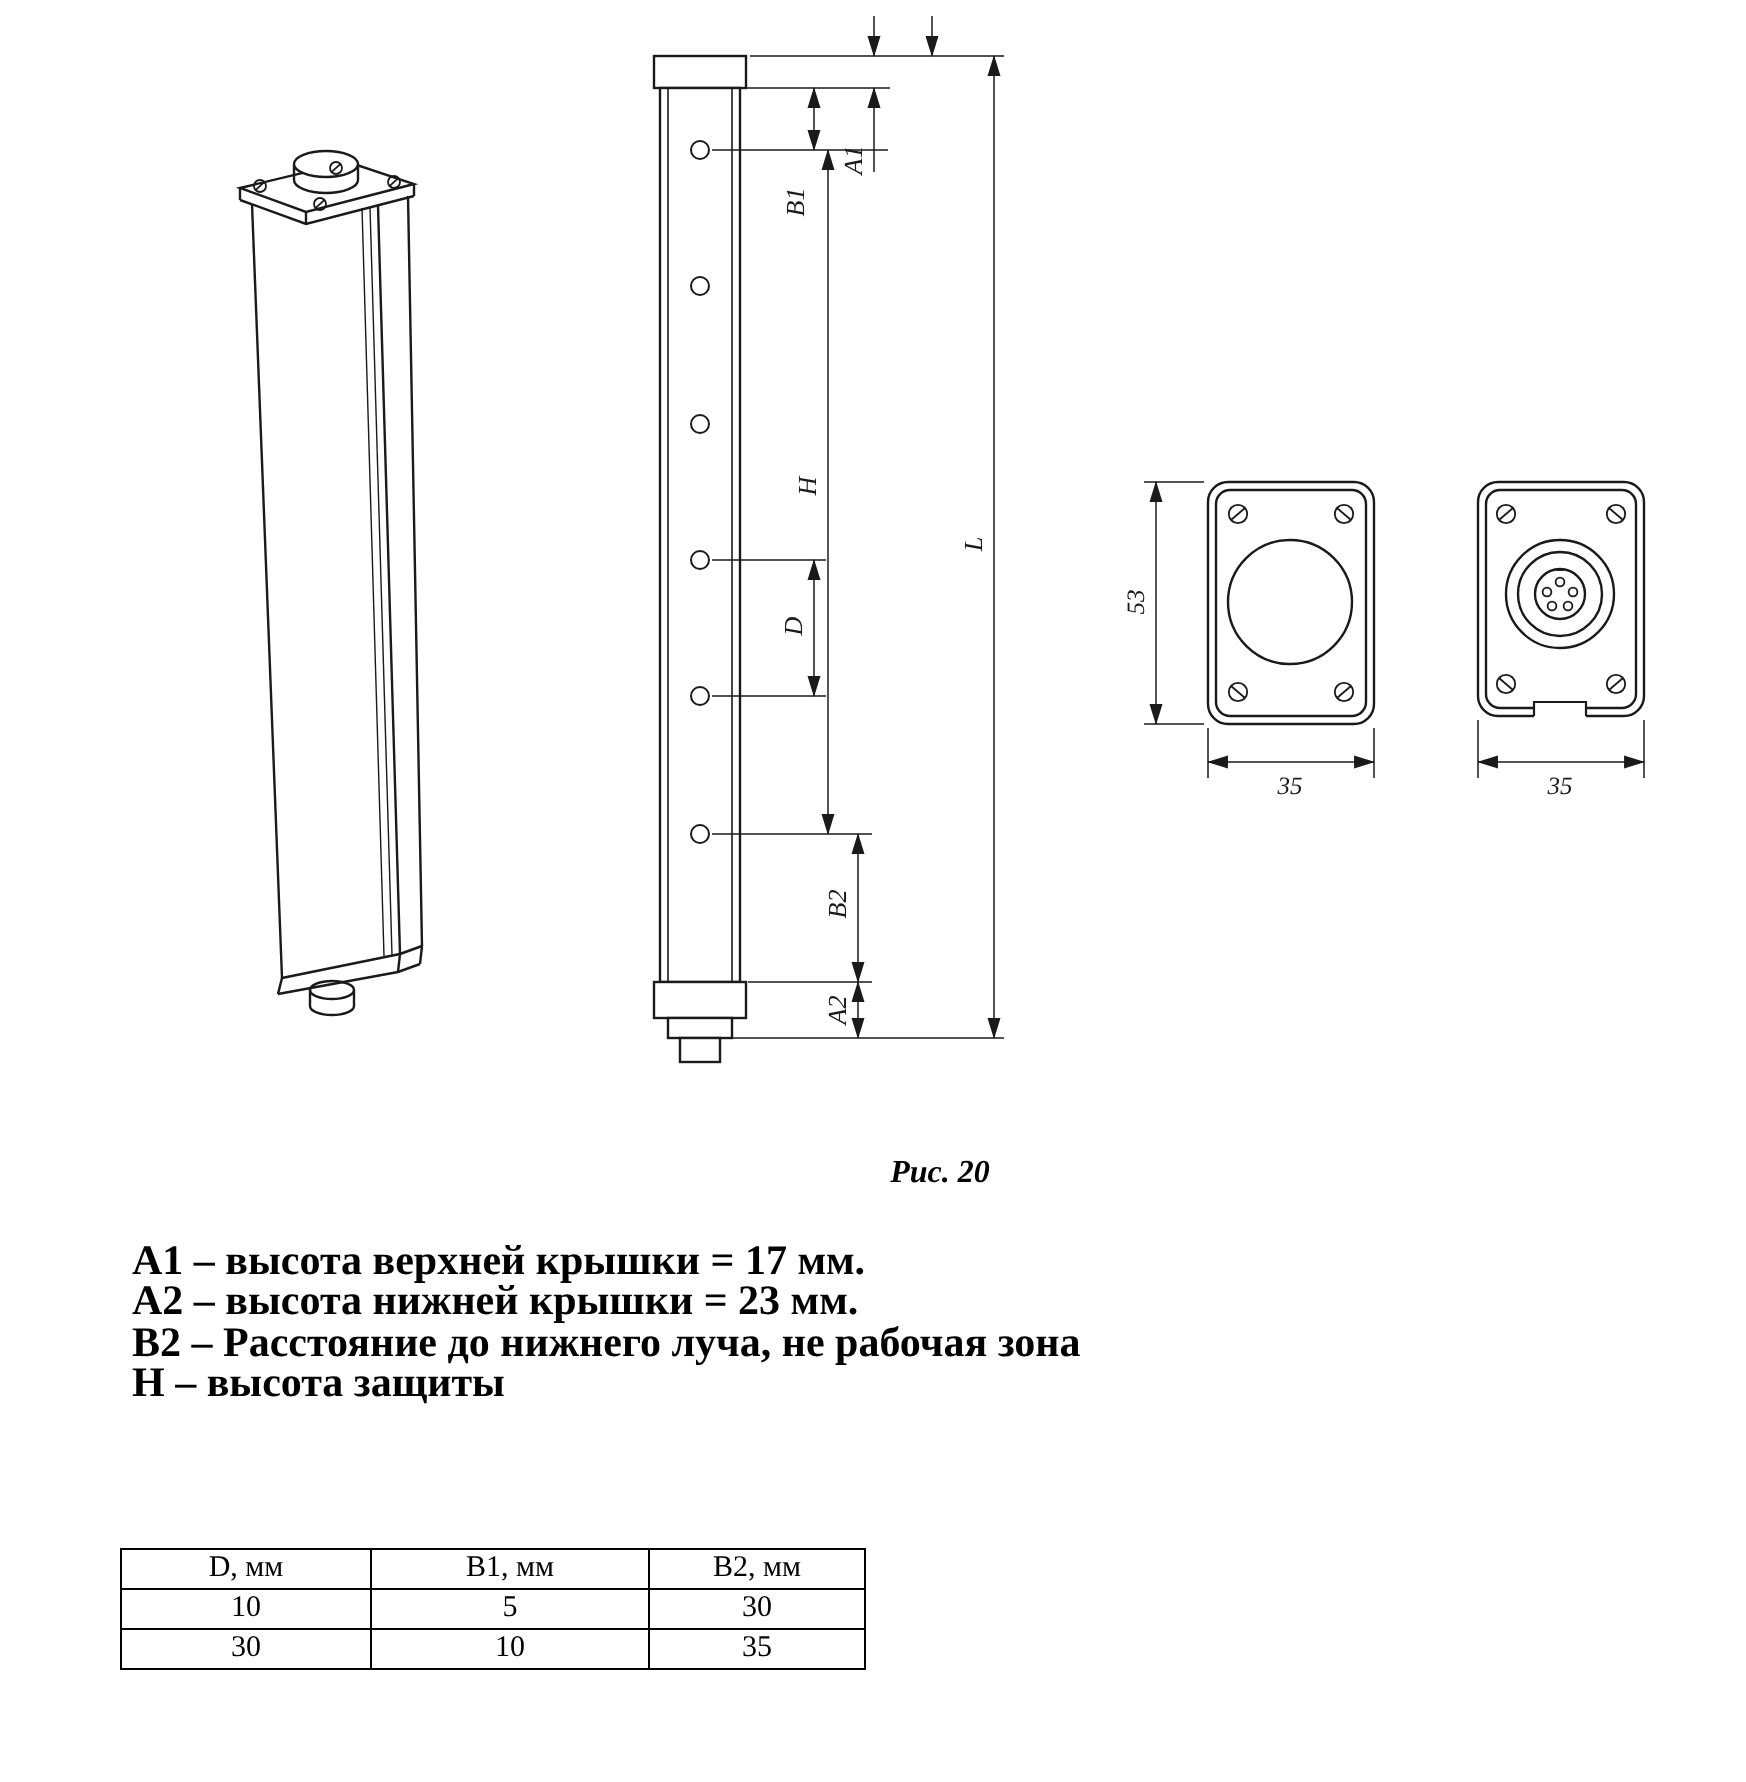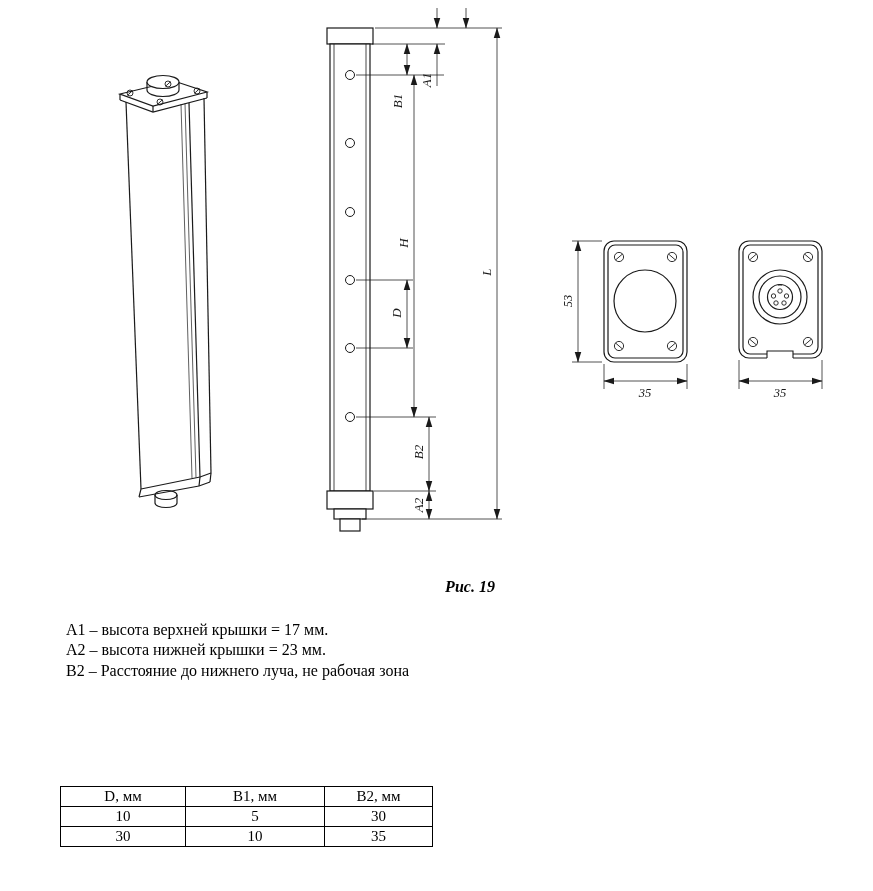--- a/index.html
+++ b/index.html
@@ -1,23 +1,23 @@
 <!DOCTYPE html>
 <html><head>
 <meta charset="utf-8">
 <style>
   html,body{margin:0;padding:0;background:#fff;}
   .page{position:relative;width:873px;height:891px;background:#fff;
         font-family:"Liberation Serif",serif;color:#000;overflow:hidden;}
   .drawing{position:absolute;left:0;top:0;}
   .caption{position:absolute;left:400px;top:578px;width:140px;text-align:center;
            font-weight:bold;font-style:italic;font-size:16px;}
-  .legend{position:absolute;left:66px;top:620px;font-size:16px;line-height:20.4px;}
+  .legend{position:absolute;left:66px;top:620px;font-size:21px;line-height:20.4px;font-weight:bold;}
   .spec-table{position:absolute;left:60px;top:774px;border-collapse:collapse;
-              font-size:15px;margin-top:12px;}
+              font-size:15px;}
   .spec-table td,.spec-table th{border:1px solid #000;padding:0;height:19px;
               text-align:center;vertical-align:middle;font-weight:normal;}
   .c1{width:124px;} .c2{width:138px;} .c3{width:107px;}
   text{font-family:"Liberation Serif",serif;font-style:italic;fill:#1a1a1a;
        stroke:none;text-anchor:middle;}
 </style>
 </head>
 <body>
 
 <div class="page">
@@ -197,26 +197,27 @@
 
       <g stroke-width="0.75">
         <line x1="739" y1="360" x2="739" y2="389"></line>
         <line x1="822" y1="360" x2="822" y2="389"></line>
         <line x1="739" y1="381" x2="822" y2="381" marker-start="url(#arr)" marker-end="url(#arr)"></line>
       </g>
     </g>
     <text font-size="12.5" x="780" y="397">35</text>
   </svg>
 
-  <div class="caption">Рис. 19</div>
+  <div class="caption">Рис. 20</div>
 
   <div class="legend">
     <div>A1 – высота верхней крышки = 17 мм.</div>
     <div>A2 – высота нижней крышки = 23 мм.</div>
     <div>B2 – Расстояние до нижнего луча, не рабочая зона</div>
+    <div>H – высота защиты</div>
   </div>
 
   <table class="spec-table">
     <thead>
       <tr>
         <th class="c1">D, мм</th>
         <th class="c2">B1, мм</th>
         <th class="c3">B2, мм</th>
       </tr>
     </thead>

